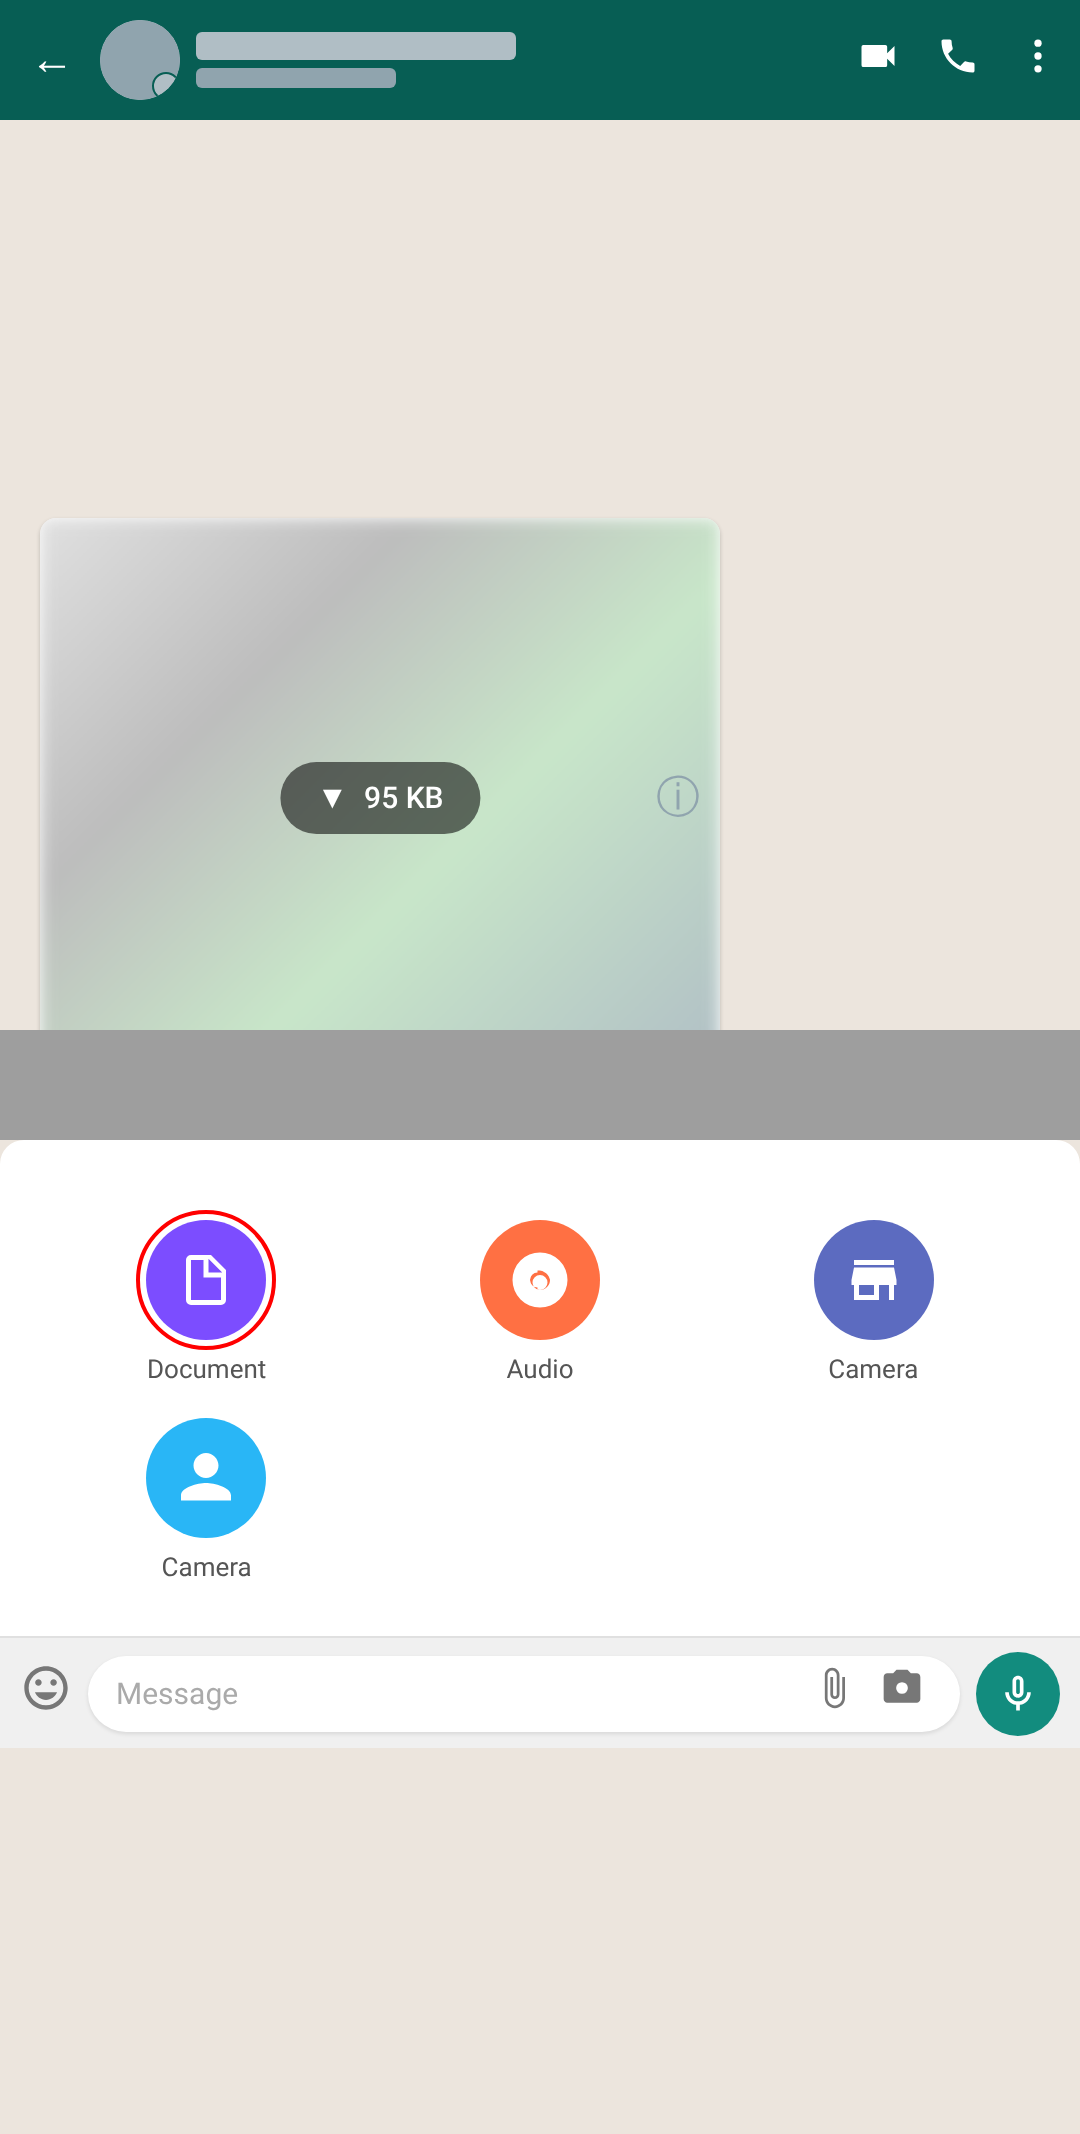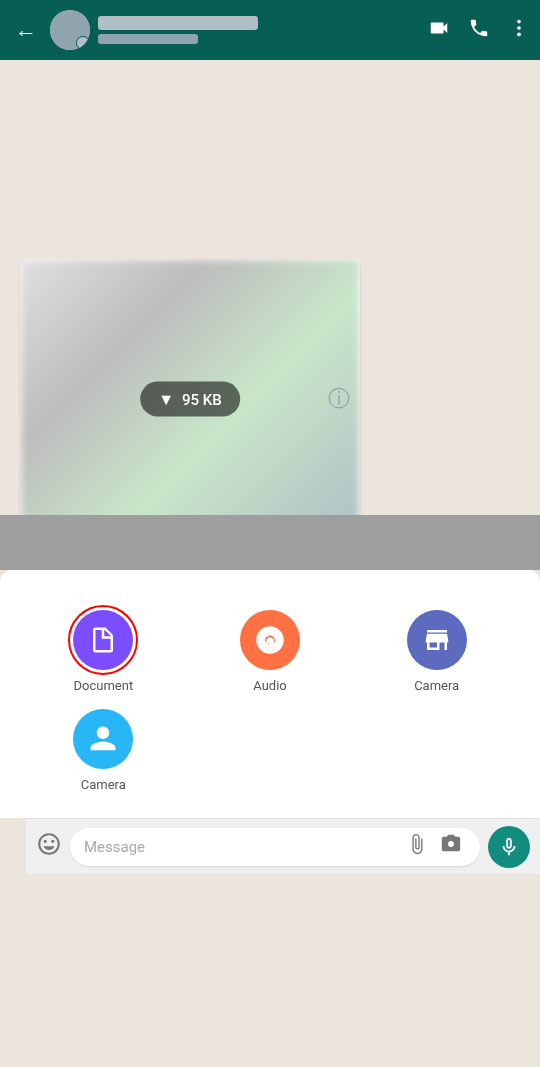--- a/index.html
+++ b/index.html
@@ -216,21 +216,20 @@
 
     
     .bottom-bar {
       background: #f0f0f0;
       height: 56px;
       display: flex;
       align-items: center;
       padding: 0 10px;
       gap: 8px;
       border-top: 1px solid #e0e0e0;
-      margin-left: 26px;
     }
     .emoji-btn {
       font-size: 24px;
       cursor: pointer;
       color: #777;
     }
     .message-input {
       flex: 1;
       background: white;
       border-radius: 24px;

